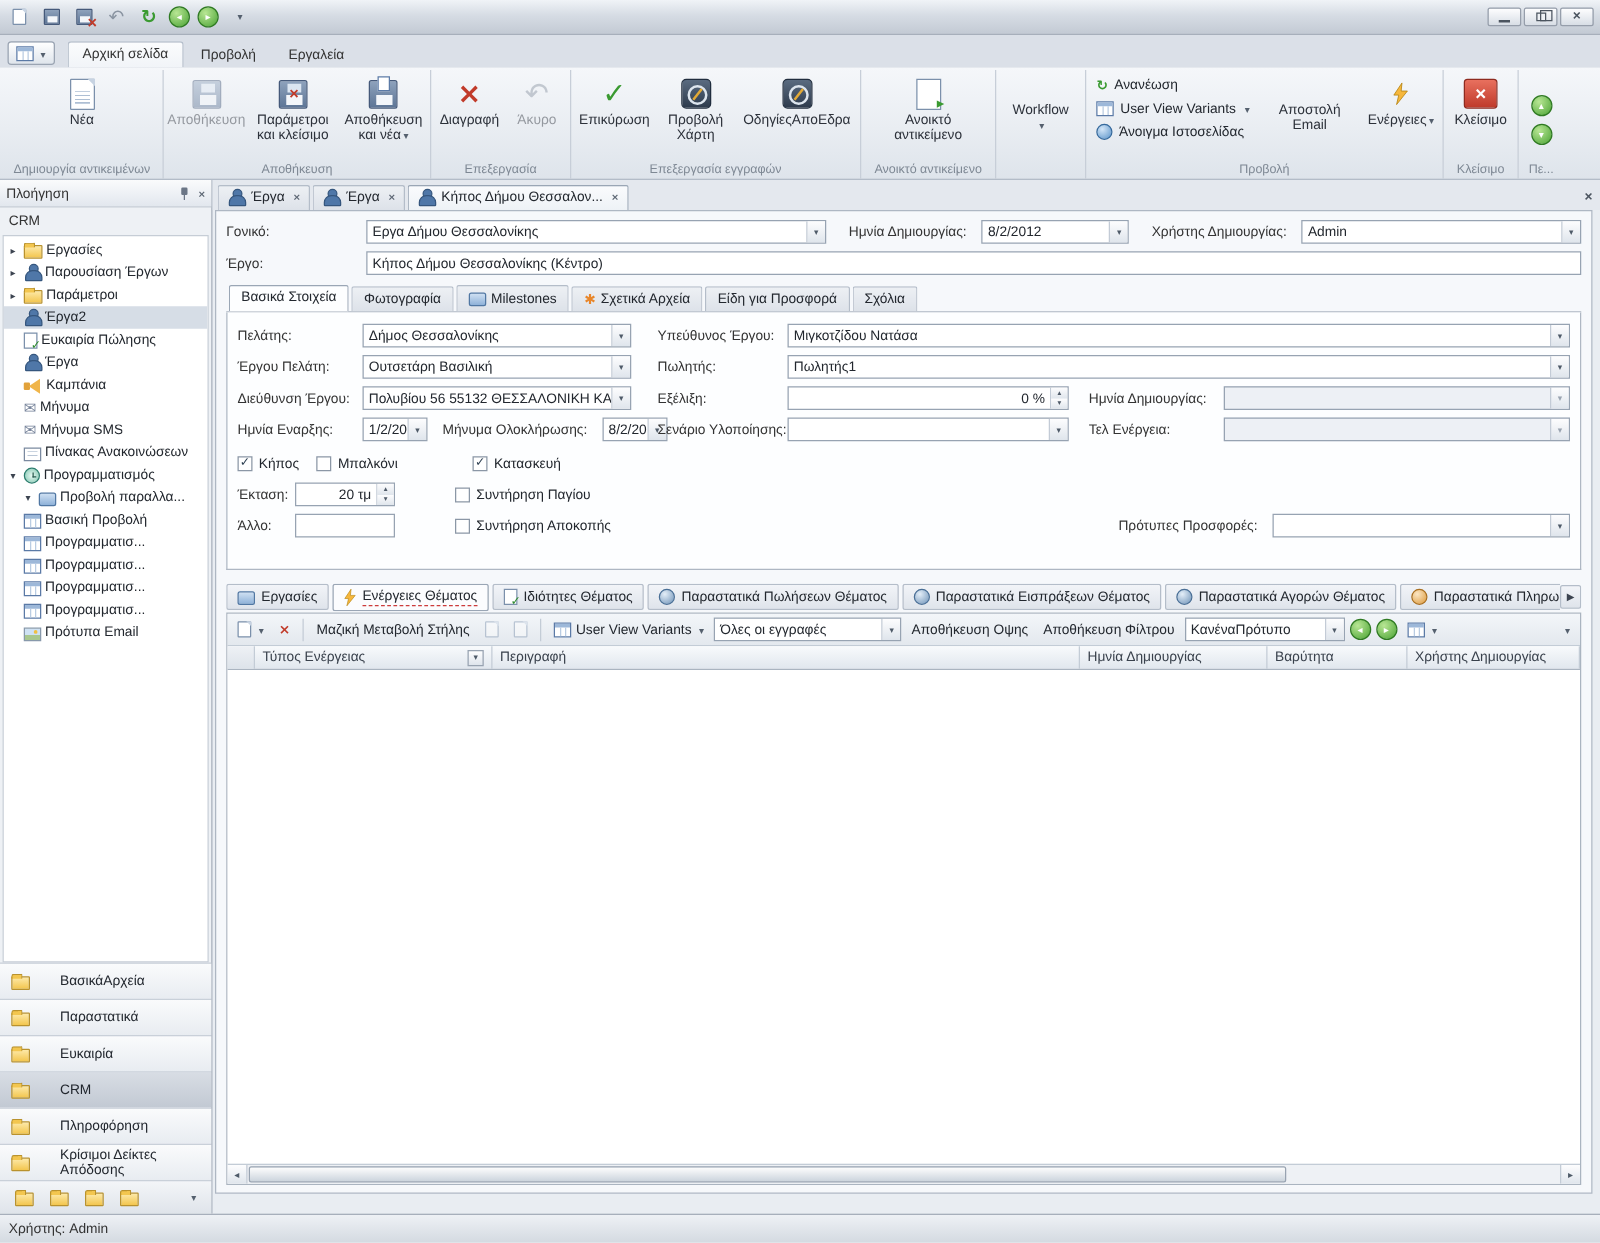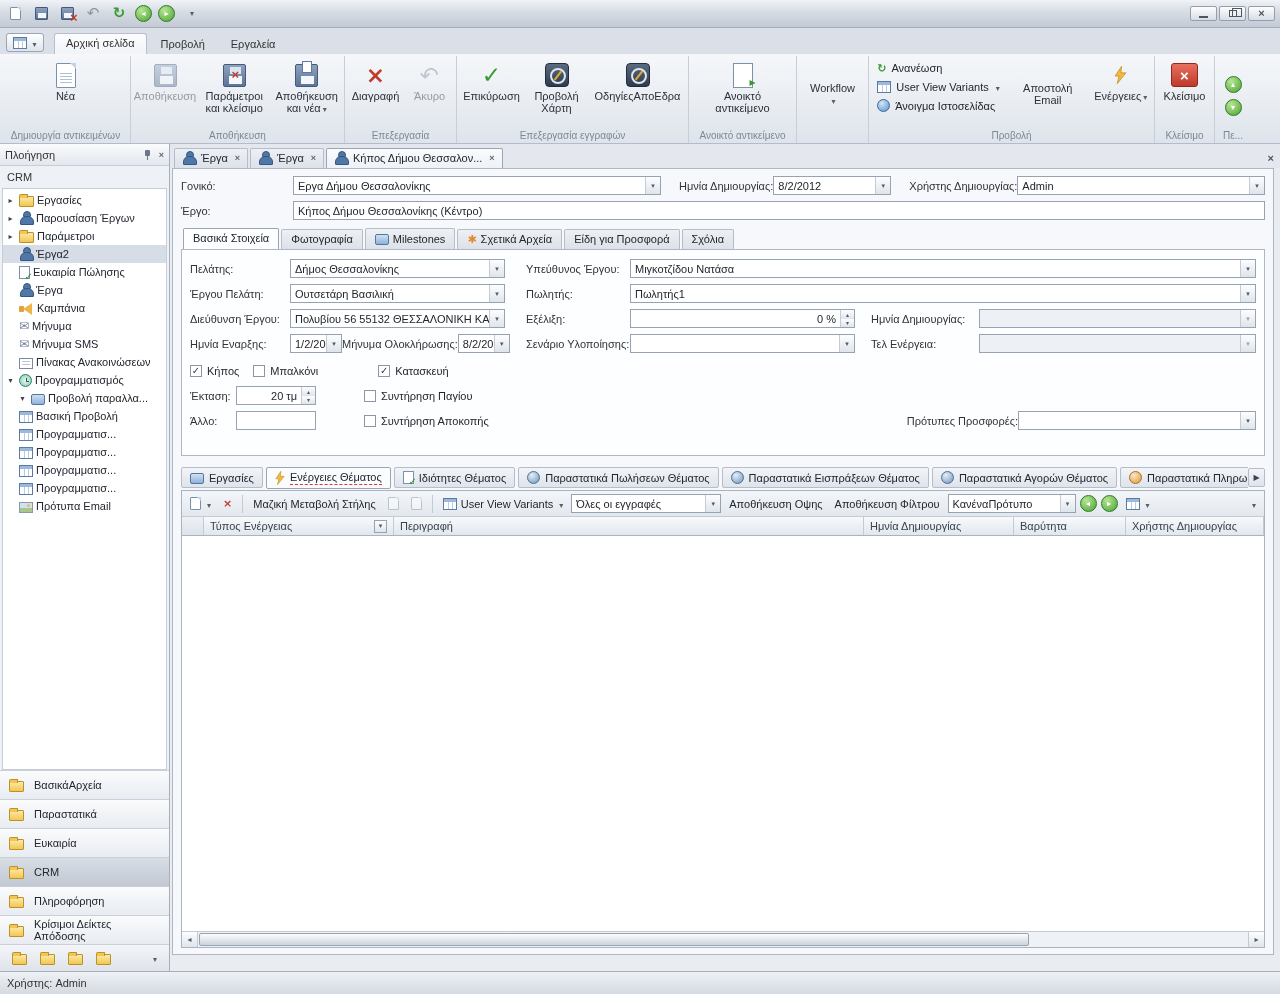--- a/index.html
+++ b/index.html
@@ -109,42 +109,42 @@
 .side-sec{height:22px;flex:none;display:flex;align-items:center;padding:0 7px;color:#333}
 .tree{flex:1;margin:0 2px;border:1px solid #c6cdd6;background:#fff;overflow:hidden;padding-top:2px}
 .trow{display:flex;align-items:center;height:18px;padding:0 2px;gap:3px;white-space:nowrap}
 .trow.sel{background:#d6dde6}
 .trow.lv1{padding-left:14px}
 .trow.lv2{}
 .tar{width:11px;flex:none;font-size:8px;color:#3c4450;text-align:center}
 .tar.c::before{content:"▸"}
 .tar.o::before{content:"▾"}
 .tl{overflow:hidden;text-overflow:ellipsis}
-.snav{height:29px;flex:none;display:flex;align-items:center;gap:10px;padding:0 9px;border-top:1px solid #c9d0d9;background:linear-gradient(#fafbfc,#e8ecf1)}
+.snav{height:29px;flex:none;display:flex;align-items:center;gap:24px;padding:0 9px;border-top:1px solid #c9d0d9;background:linear-gradient(#fafbfc,#e8ecf1)}
 .snav.active{background:linear-gradient(#d8dde4,#c2c9d3)}
 .sfoot{height:27px;flex:none;border-top:1px solid #c9d0d9;background:linear-gradient(#f3f5f8,#dfe4ea);display:flex;align-items:center;gap:13px;padding:0 12px}
 .sfoot .dd{margin-left:auto}
 
 
 .content{flex:1;display:flex;flex-direction:column;overflow:hidden}
 .doc-tabs{height:24px;flex:none;background:#e4e8ee;display:flex;align-items:flex-end;padding:3px 6px 0 4px;gap:2px}
 .doc-tab{display:flex;align-items:center;gap:5px;padding:2px 7px 3px;border:1px solid #b4bdc9;border-bottom:none;border-radius:2px 2px 0 0;background:linear-gradient(#edf0f4,#dde2e9);white-space:nowrap}
 .doc-tab.active{background:linear-gradient(#fafbfd,#eef2f6);border-color:#9aa6b5}
 .tab-x{font-size:9px;color:#5d6774;font-weight:bold;margin-left:2px}
 .tabs-x{margin-left:auto;margin-bottom:4px;font-weight:bold;color:#4c5560;font-size:11px}
 .doc-container{flex:1;margin:0 6px 16px 2px;border:1px solid #aeb7c3;background:#f6f8fb;display:flex;flex-direction:column;padding:7px 8px 6px;overflow:hidden}
 
 .frow{display:flex;align-items:center;height:19px;margin-bottom:6px;flex:none}
 .flabel{color:#333;white-space:nowrap}
 .w112{width:112px;flex:none}.w100{width:100px;flex:none}.w46{width:46px;flex:none}
 .w368{width:368px;flex:none}.w215{width:215px;flex:none}.w118{width:118px;flex:none}
 .w225{width:225px;flex:none}.w52{width:52px;flex:none}.w80{width:80px;flex:none}
 .w150{width:150px;flex:none}.w128{width:128px;flex:none}.w238{width:238px;flex:none}
 .flex1{flex:1;min-width:0}
-.ml8{margin-left:0}.ml14{margin-left:14px}.ml18{margin-left:18px}.ml60{margin-left:60px}.ml66{margin-left:48px}.mlauto{margin-left:auto}
+.ml8{margin-left:12px}.ml14{margin-left:14px}.ml18{margin-left:18px}.ml60{margin-left:60px}.ml66{margin-left:48px}.mlauto{margin-left:auto}
 .lseg{width:322px;flex:none;display:flex;align-items:center}
 .rlabel{width:118px;flex:none;padding-left:14px;white-space:nowrap}
 .rlabel2{width:124px;flex:none;padding-left:16px;white-space:nowrap}
 
 .combo,.textbox,.spin{height:19px;border:1px solid #97a3b2;background:#fff;display:flex;align-items:center;overflow:hidden}
 .cval{flex:1;padding:0 4px;white-space:nowrap;overflow:hidden;min-width:0}
 .cval.right{text-align:right}
 .cbtn{width:15px;height:100%;flex:none;border-left:1px solid #c3cbd6;background:linear-gradient(#fdfdfe,#dfe5ec);display:flex;align-items:center;justify-content:center}
 .cbtn::after{content:"▾";font-size:7px;color:#4e5a68}
 .combo.dis{background:#edf0f5}

